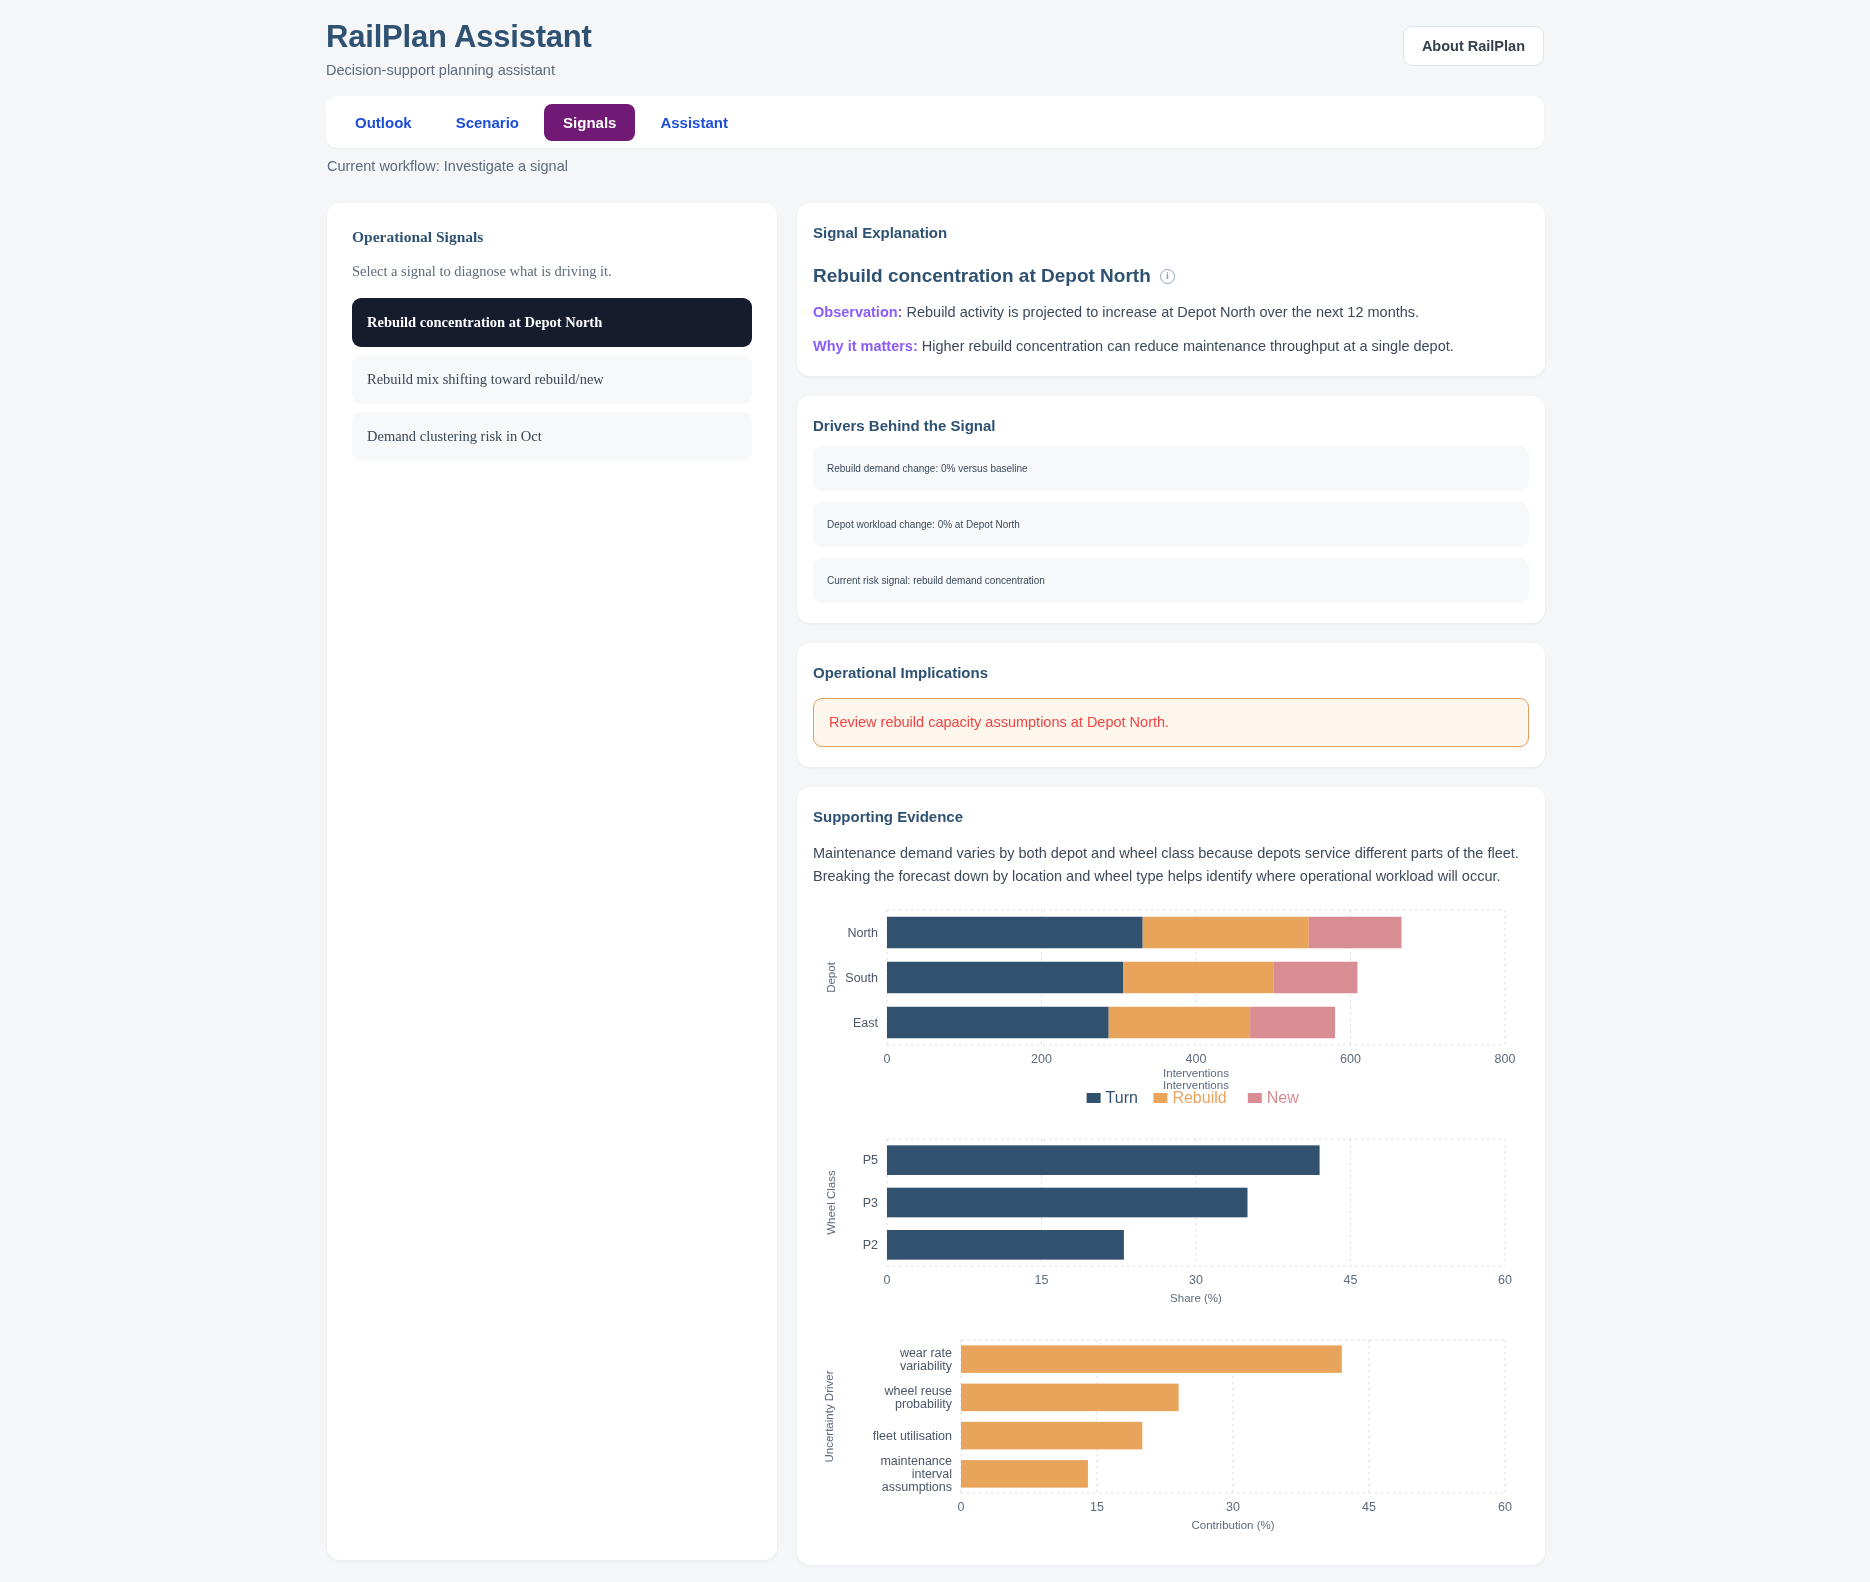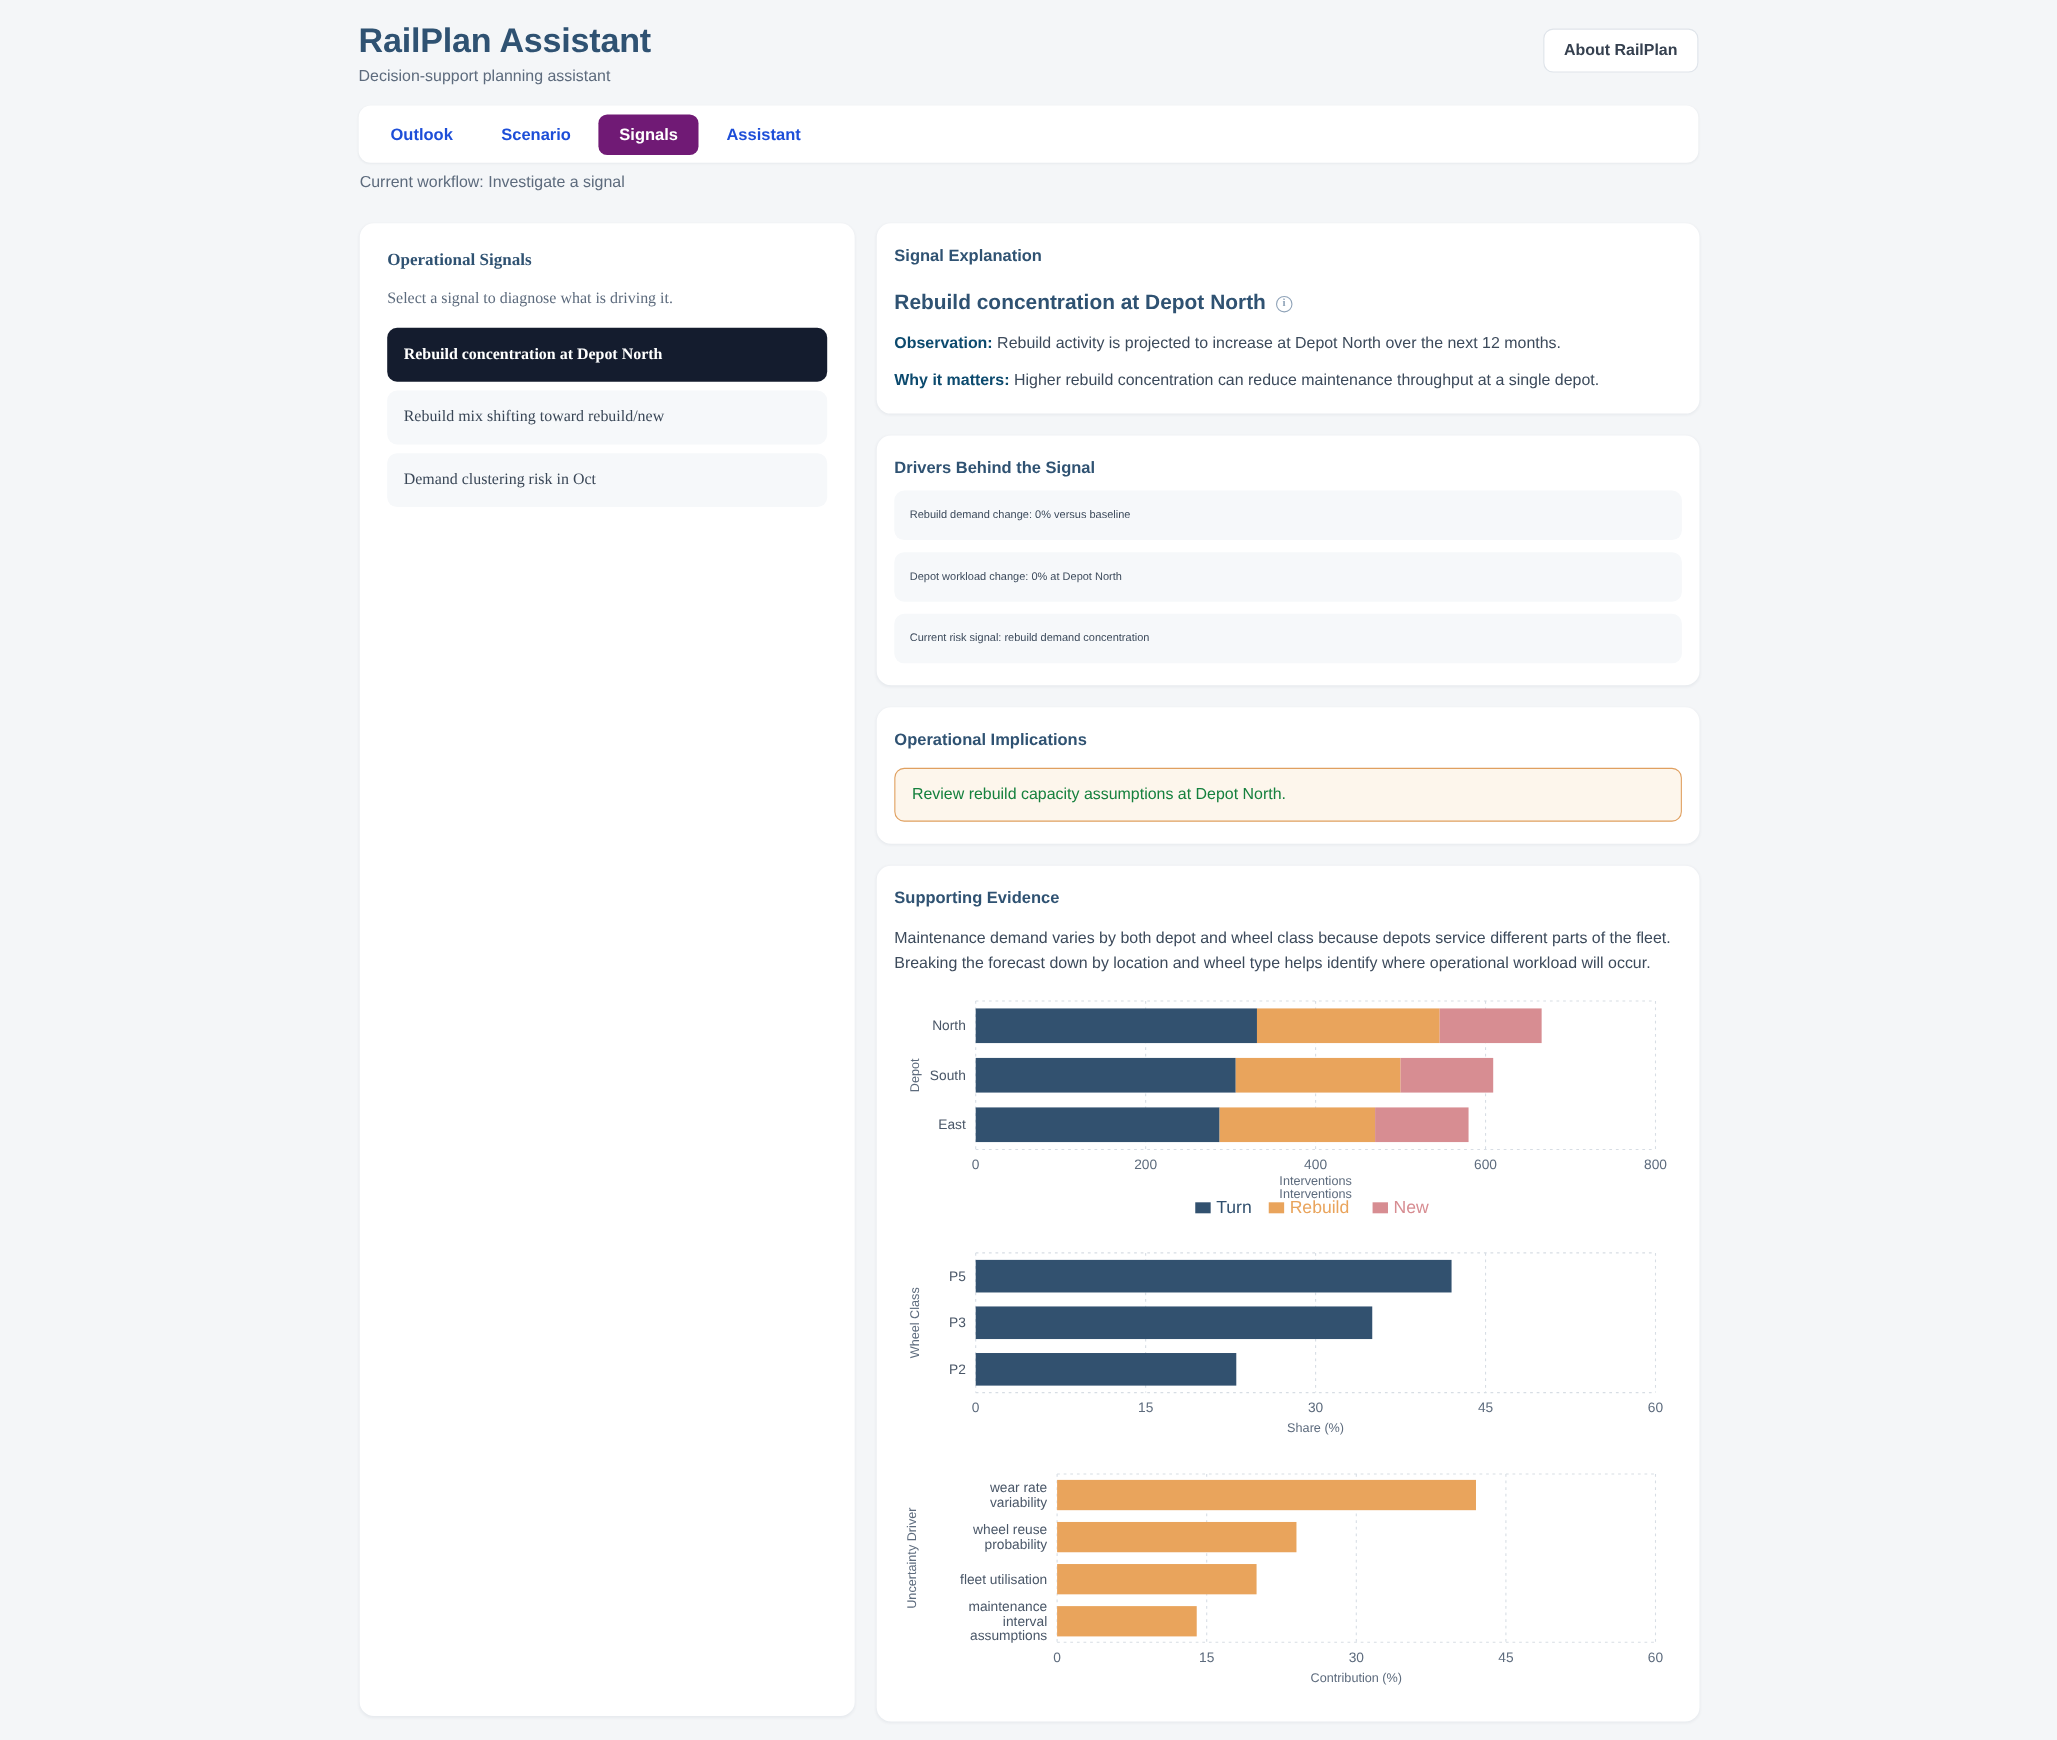--- a/index.html
+++ b/index.html
@@ -92,32 +92,32 @@
   }
   .info-icon {
     display: inline-flex; align-items: center; justify-content: center;
     width: 15px; height: 15px; border: 1.4px solid #8fa3b8; border-radius: 50%;
     font-size: 10px; color: #8fa3b8; margin-left: 9px; font-style: normal;
     font-family: "Liberation Serif", serif; line-height: 1; cursor: pointer;
   }
   .exp-line {
     font-size: 14.5px; color: #3c4a5b; margin-top: 14px; line-height: 20px;
   }
-  .exp-line b { color: #0c4a6e; }
+  .exp-line b { color: #8b5cf6; }
 
   
   .driver-row {
     background: #f6f8fa; border-radius: 9px; padding: 13px 14px;
     font-size: 10px; color: #3c4a5b; margin-top: 11px; line-height: 19px;
   }
 
   
   .implication {
     margin-top: 16px; background: #fdf6ec; border: 1px solid #e0a060;
-    border-radius: 9px; padding: 14px 15px; font-size: 14.5px; color: #15803d;
+    border-radius: 9px; padding: 14px 15px; font-size: 14.5px; color: #ef4444;
     line-height: 19px;
   }
 
   
   .evidence-text {
     font-size: 14.5px; color: #3c4a5b; margin-top: 16px; line-height: 23px;
   }
 
   .chart-block { position: relative; margin-top: 14px; }
   .chart-svg { display: block; }

